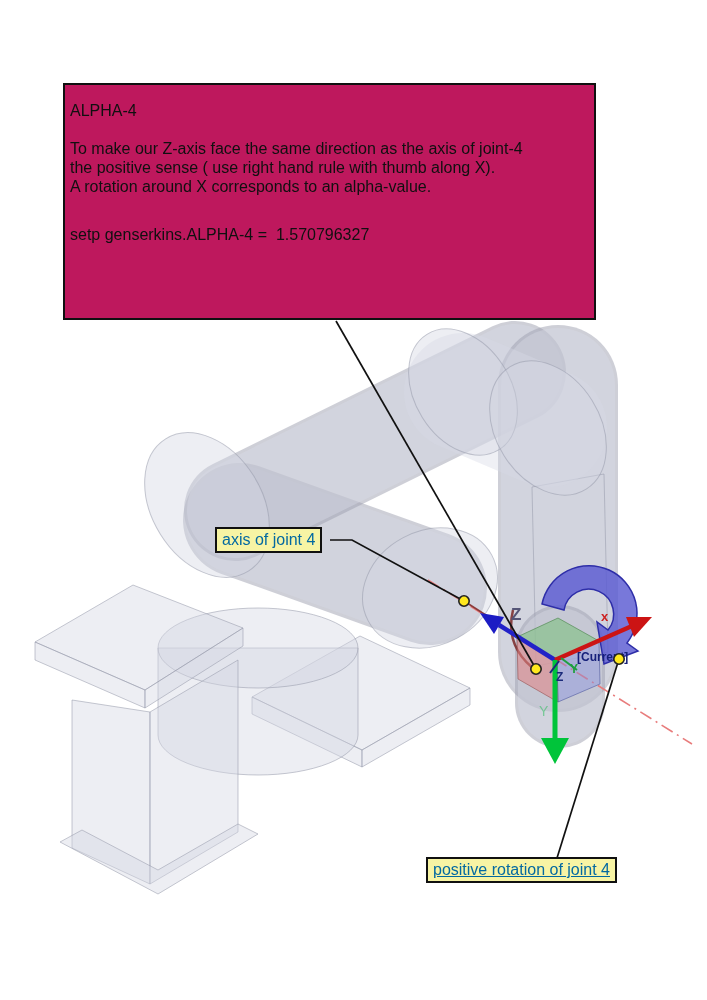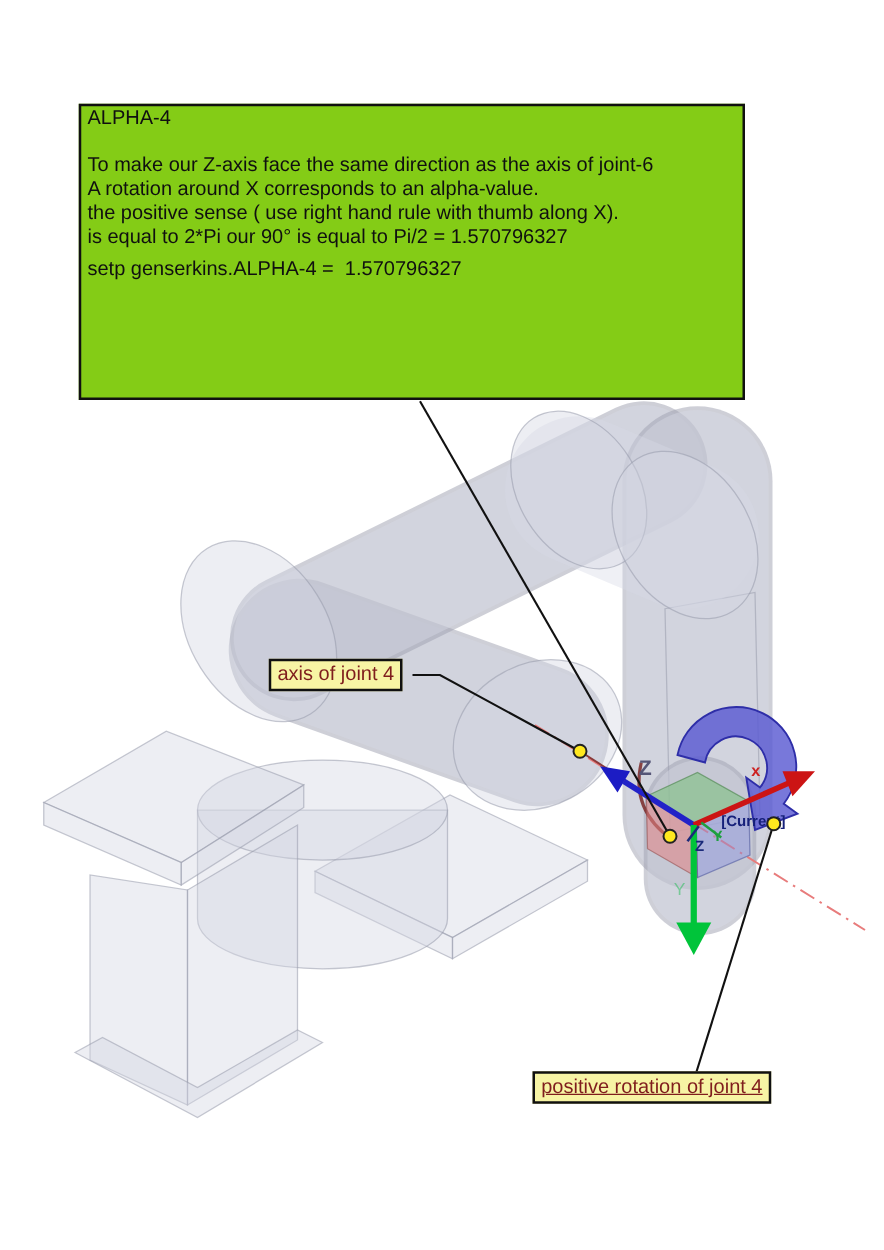--- a/index.html
+++ b/index.html
@@ -3,29 +3,29 @@
 <meta charset="utf-8">
 <style>
   html,body{margin:0;padding:0;background:#ffffff;}
   .stage{
     position:relative;width:707px;height:1000px;background:#ffffff;
     font-family:"Liberation Sans",sans-serif;overflow:hidden;
   }
   .stage svg{position:absolute;left:0;top:0;}
   .note{
     position:absolute;left:63px;top:83px;width:533px;height:237px;
-    box-sizing:border-box;background:#84cc16;border:2px solid #101010;
-    padding:0 4px 0 5px;font-size:16px;line-height:19px;color:#101010;
+    box-sizing:border-box;background:#be185d;border:2px solid #101010;
+    padding:16px 4px 0 5px;font-size:16px;line-height:19px;color:#101010;
   }
   .note-title{margin-bottom:19px;}
   .note-line{white-space:pre;}
-  .note-cmd{margin-top:7px;white-space:pre;}
+  .note-cmd{margin-top:29px;white-space:pre;}
   .tag{
     position:absolute;box-sizing:border-box;background:#f7f4a4;
-    border:2px solid #101010;color:#7f1d1d;font-size:16px;line-height:20px;
+    border:2px solid #101010;color:#0369a1;font-size:16px;line-height:20px;
     padding:1px 5px;white-space:pre;
   }
   .tag-axis{left:215px;top:527px;}
   .tag-rot{left:426px;top:857px;text-decoration:underline;}
 </style>
 </head>
 <body>
 
 <div class="stage">
 
@@ -111,23 +111,22 @@
 
   <g fill="#ffe81f" stroke="#222222" stroke-width="1.6">
     <circle cx="464" cy="601" r="5.2"></circle>
     <circle cx="536" cy="669" r="5.2"></circle>
     <circle cx="619" cy="659" r="5.2"></circle>
   </g>
 </svg>
 
 <div class="note">
   <div class="note-title">ALPHA-4</div>
-  <div class="note-line">To make our Z-axis face the same direction as the axis of joint-6</div>
+  <div class="note-line">To make our Z-axis face the same direction as the axis of joint-4</div>
+  <div class="note-line">the positive sense ( use right hand rule with thumb along X).</div>
   <div class="note-line">A rotation around X corresponds to an alpha-value.</div>
-  <div class="note-line">the positive sense ( use right hand rule with thumb along X).</div>
-  <div class="note-line">is equal to 2*Pi our 90° is equal to Pi/2 = 1.570796327</div>
   <div class="note-cmd">setp genserkins.ALPHA-4 =  1.570796327</div>
 </div>
 
 <div class="tag tag-axis">axis of joint 4</div>
 <div class="tag tag-rot">positive rotation of joint 4</div>
 
 </div>
 
 </body></html>

